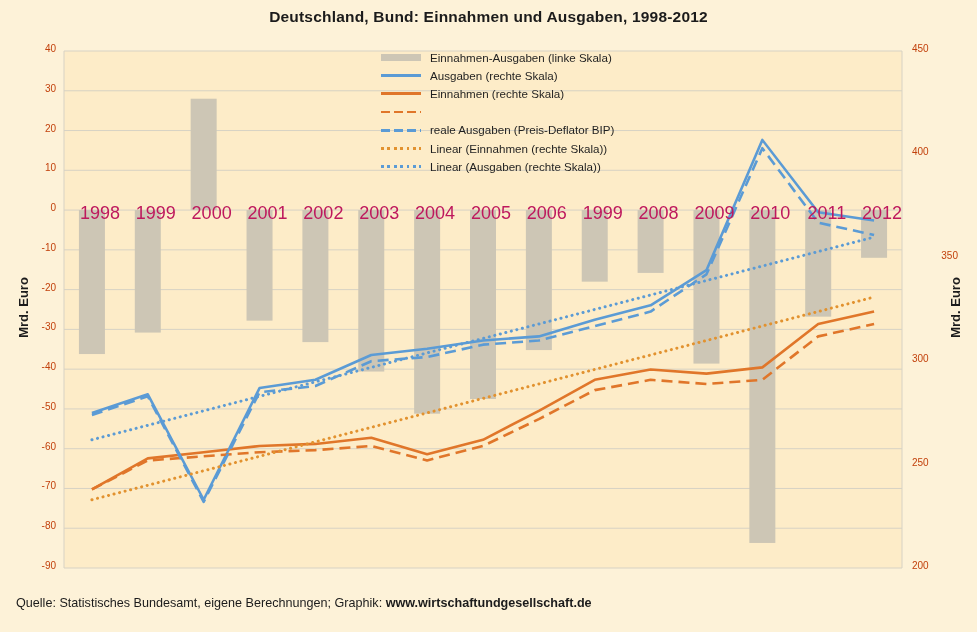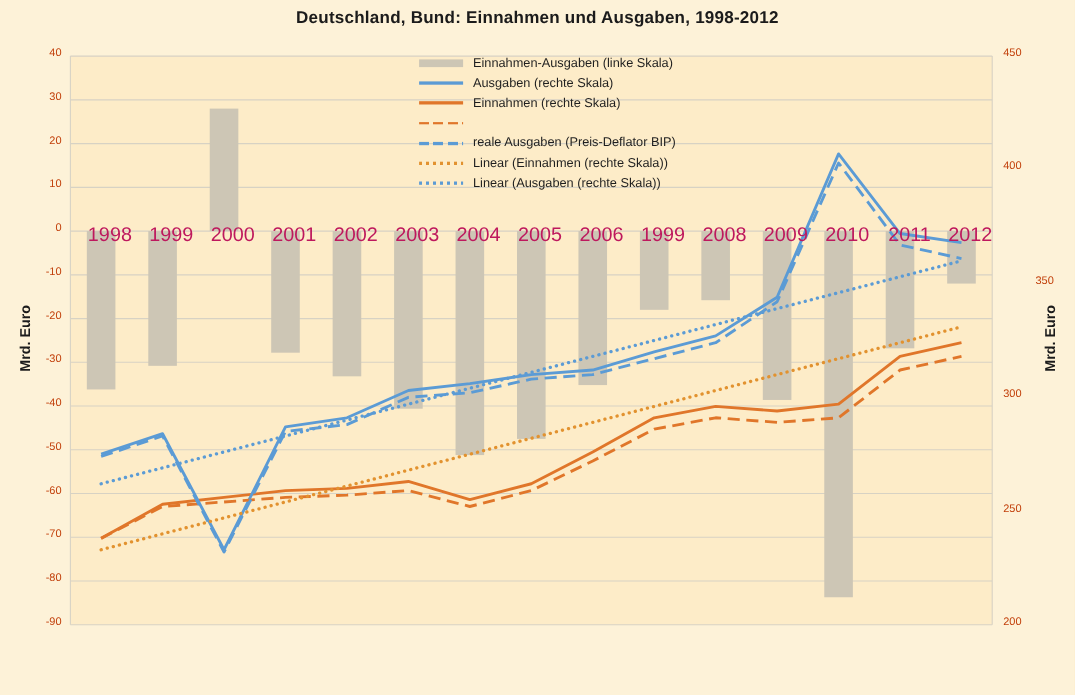--- a/index.html
+++ b/index.html
@@ -292,14 +292,17 @@
         <span class="legend-text">Linear (Einnahmen (rechte Skala))</span>
       </div>
       <div class="legend-row">
         <span class="legend-key">
           <span class="k-dot blue"></span>
         </span>
         <span class="legend-text">Linear (Ausgaben (rechte Skala))</span>
       </div>
     </div>
 
+  <div id="footer">
+    <span>Quelle: Statistisches Bundesamt, eigene Berechnungen; Graphik: </span><b>www.wirtschaftundgesellschaft.de</b>
+  </div>
 
 </div>
 
 </body></html>

